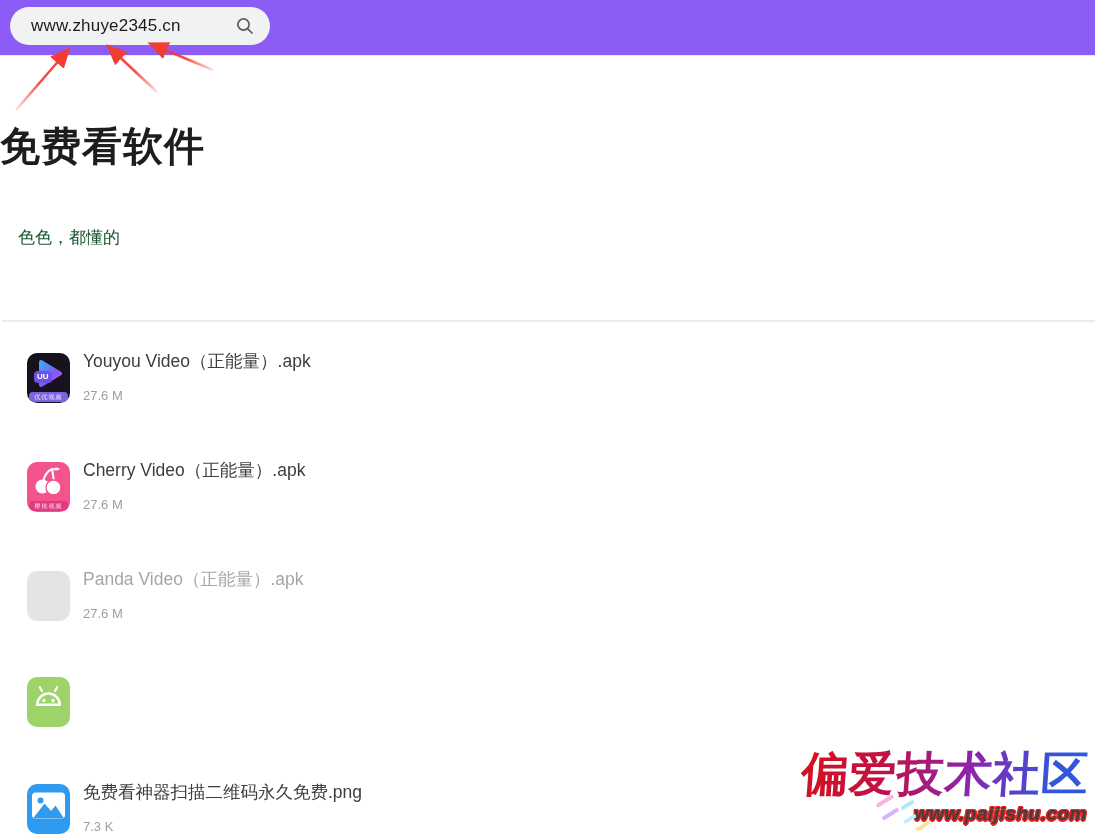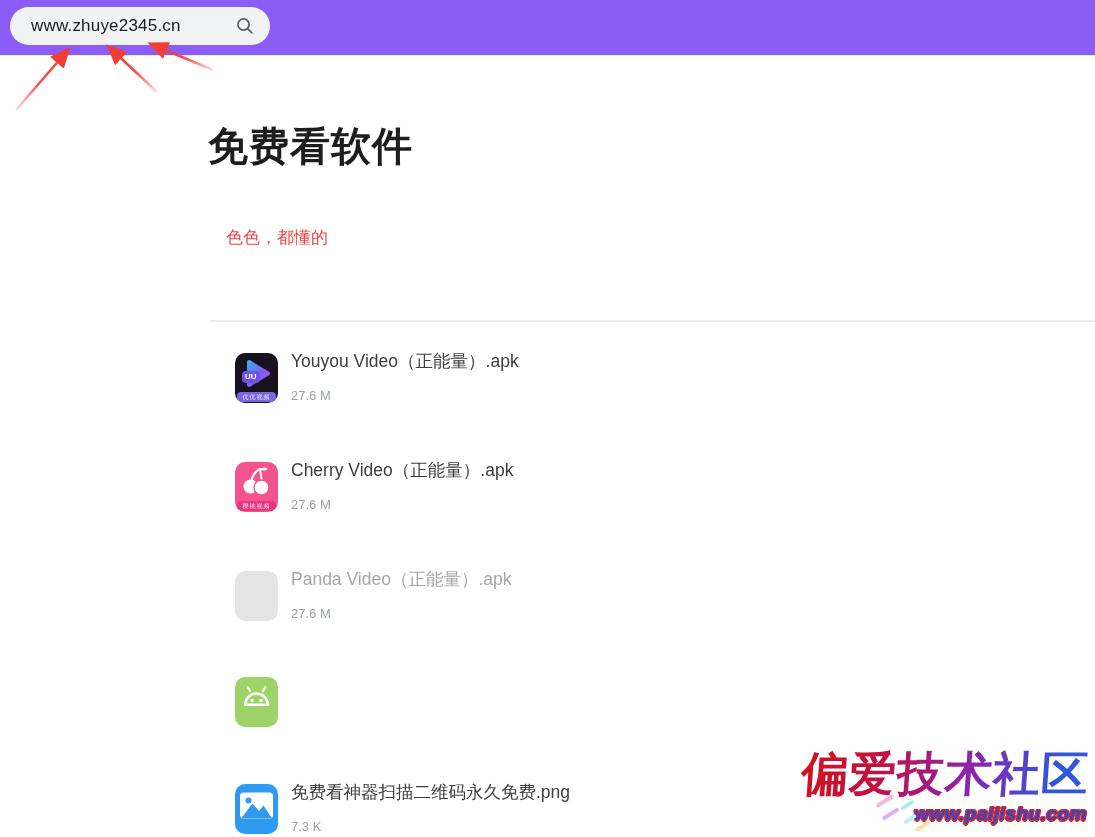--- a/index.html
+++ b/index.html
@@ -43,35 +43,35 @@
   .arrows-svg {
     position: absolute;
     left: 0; top: 0;
     width: 240px; height: 135px;
     pointer-events: none;
     overflow: visible;
     z-index: 5;
   }
 
   
-  .main { padding-left: 208px; }
+  .main { }
   .page-title {
     margin-top: 67px;
     font-size: 40px;
     line-height: 47px;
     font-weight: 800;
     color: #1d1d1d;
     letter-spacing: 1px;
   }
   .page-subtitle {
     margin-top: 56px;
     margin-left: 18px;
     font-size: 17px;
     line-height: 24px;
-    color: #ef4444;
+    color: #14532d;
   }
   .content-divider {
     margin-top: 70px;
     margin-left: 2px;
     height: 0;
     border-top: 2px solid #ececec;
   }
 
   
   .file-list { list-style: none; margin-top: 28px; }
@@ -162,21 +162,21 @@
     color: transparent;
     transform: skewX(-4deg);
   }
   .wm-url {
     margin-top: 2px;
     margin-right: 2px;
     font-size: 19px;
     font-weight: 800;
     font-style: italic;
     letter-spacing: 0.5px;
-    color: #1d4ed8;
+    color: #404040;
     text-shadow:
       -1.5px 0 #e22525, 1.5px 0 #e22525,
       0 -1.5px #e22525, 0 1.5px #e22525,
       -1px -1px #e22525, 1px 1px #e22525,
       -1px 1px #e22525, 1px -1px #e22525;
   }
   .wm-strokes { position: absolute; left: 72px; top: 48px; width: 80px; height: 45px; }
   .wm-stroke {
     position: absolute;
     height: 4px;

